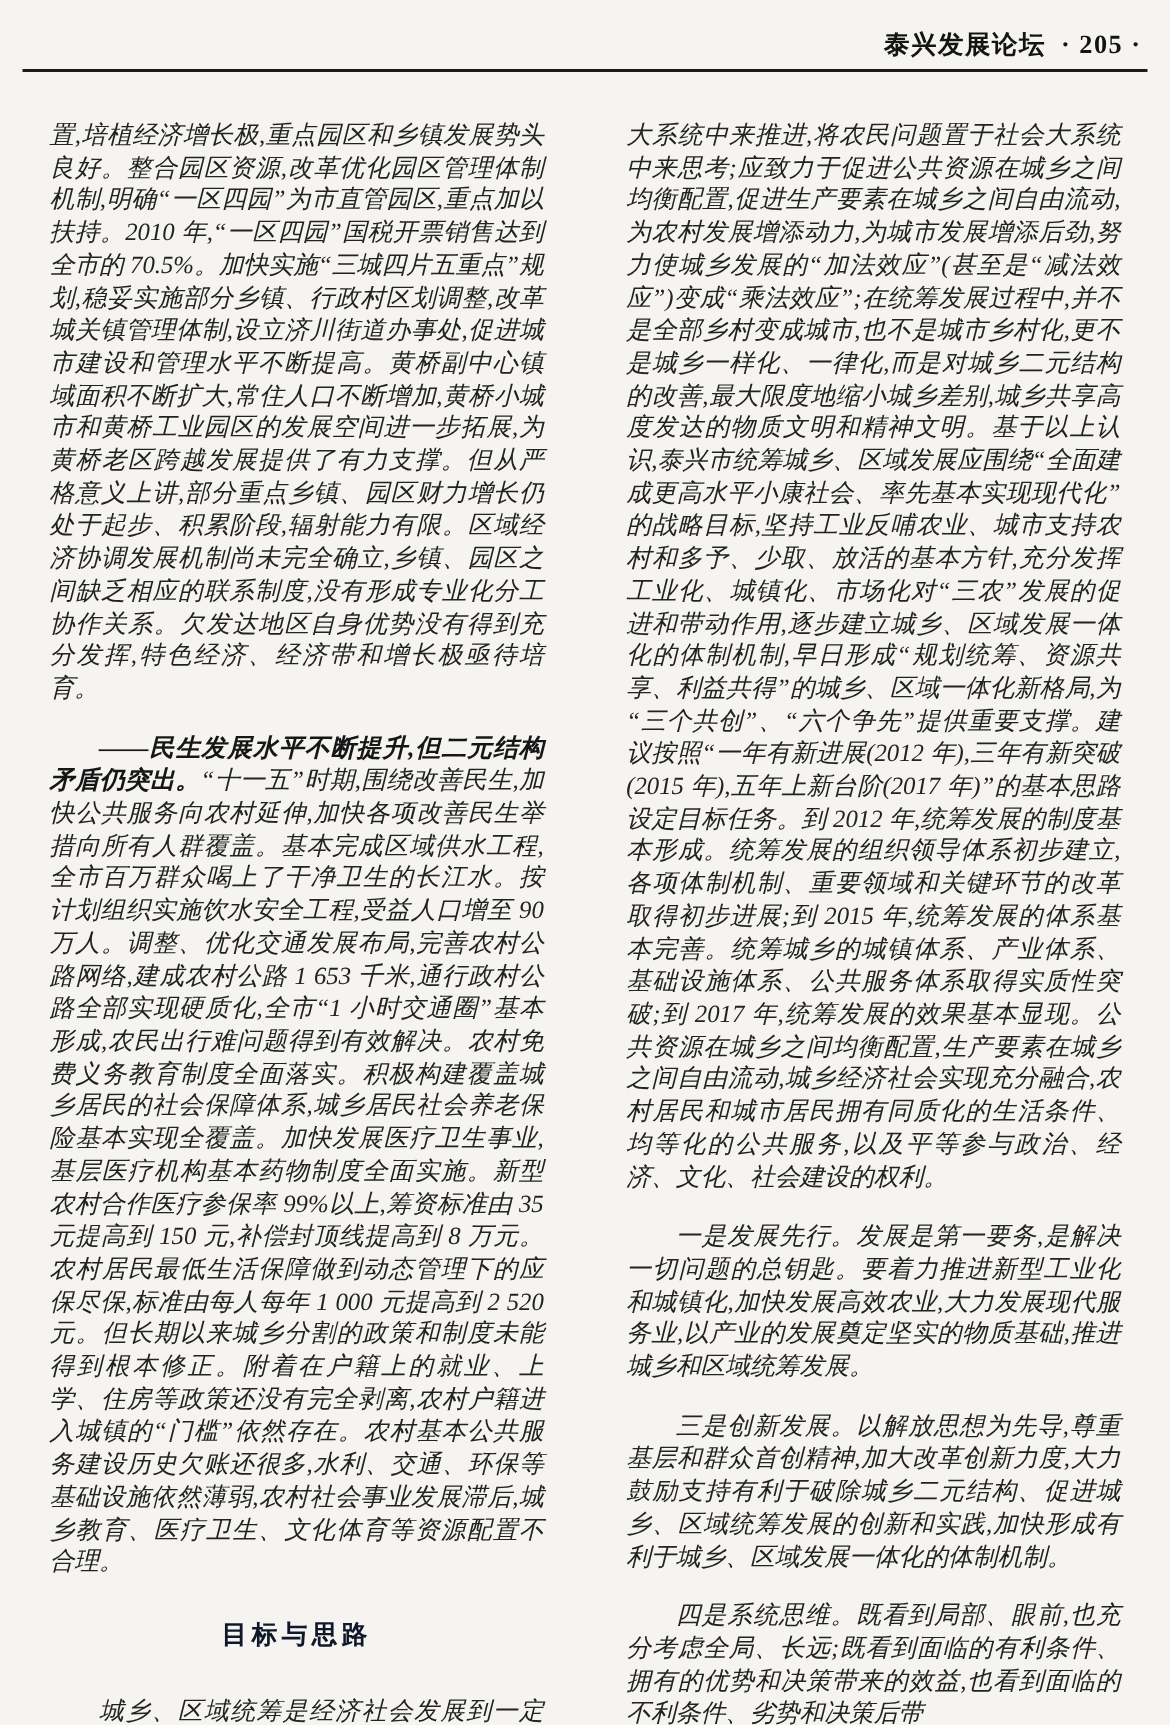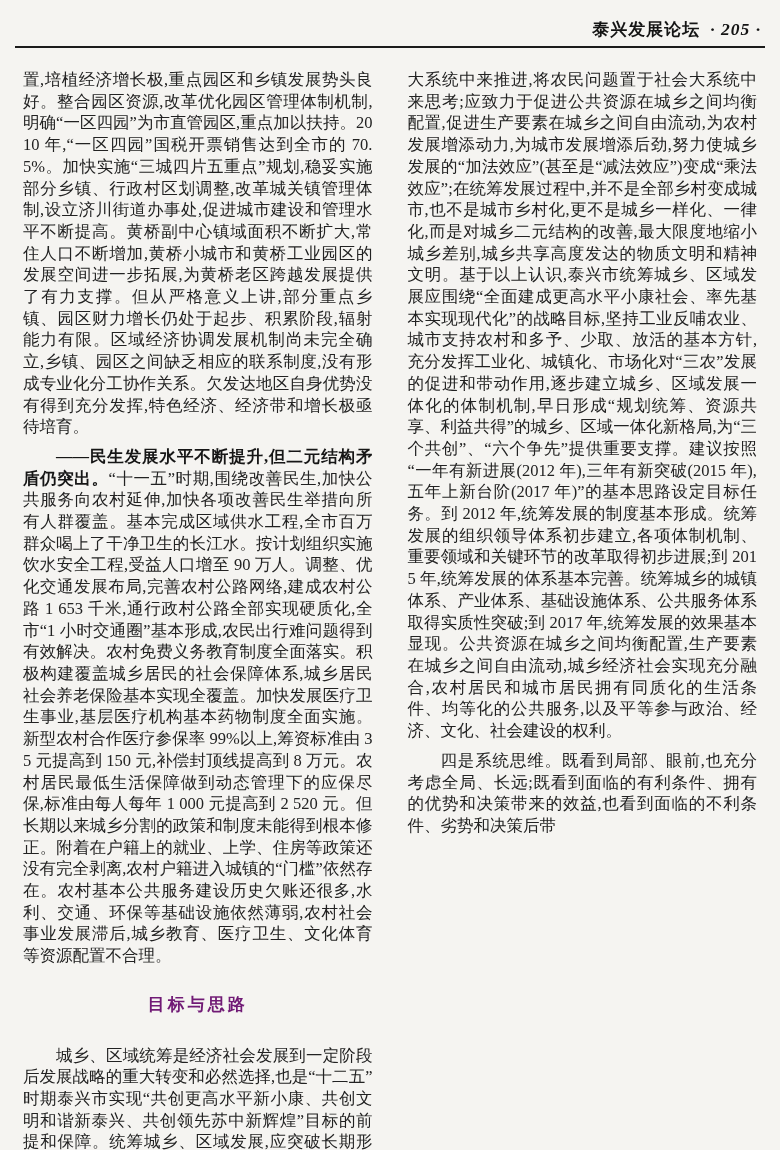--- a/index.html
+++ b/index.html
@@ -10,37 +10,37 @@
     padding:18px 15px 0 15px;
     font-family:"Liberation Serif","DejaVu Serif",serif;
     color:#1e1e1e;
   }
   .hdr{
     display:flex;justify-content:flex-end;align-items:baseline;
     font-family:"Liberation Sans","DejaVu Sans",sans-serif;
     font-weight:bold;font-size:17px;letter-spacing:1px;
     padding-right:4px;color:#141414;
   }
-  .hdr .pg{margin-left:10px;font-family:"Liberation Serif",serif;font-size:17.5px;font-style:italic;}
+  .hdr .pg{margin-left:10px;font-family:"Liberation Serif",serif;font-size:17.5px;}
   .rule{height:0;border-bottom:2.5px solid #1b1b1b;margin-top:5px;}
   .columns{display:flex;gap:19px;margin-top:13px;}
   .col{
     flex:1 1 0;min-width:0;
     font-size:16.5px;line-height:21.7px;
     text-align:justify;text-justify:inter-ideograph;
     word-break:break-all;
     color:#222;
   }
-  .col p{margin:8px;padding:0;}
+  .col p{margin:18px;padding:0;font-style:italic;}
   .col p.ind{text-indent:2em;}
   .lead{font-weight:bold;color:#161616;}
   h2.section{
     font-family:"Liberation Sans","DejaVu Sans",sans-serif;
     font-size:17px;font-weight:bold;text-align:center;
-    margin:27px 0 29px 0;letter-spacing:3px;color:#701a75;
+    margin:27px 0 29px 0;letter-spacing:3px;color:#0f172a;
   }
 </style>
 </head>
 <body>
 
 <div class="page">
 
   <div class="hdr">
     <span>泰兴发展论坛</span>
     <span class="pg">· 205 ·</span>
@@ -51,17 +51,19 @@
 
     <div class="col">
       <p><span>置,培植经济增长极,重点园区和乡镇发展势头良好。整合园区资源,改革优化园区管理体制机制,明确“一区四园”为市直管园区,重点加以扶持。2010 年,“一区四园”国税开票销售达到全市的 70.5%。加快实施“三城四片五重点”规划,稳妥实施部分乡镇、行政村区划调整,改革城关镇管理体制,设立济川街道办事处,促进城市建设和管理水平不断提高。黄桥副中心镇域面积不断扩大,常住人口不断增加,黄桥小城市和黄桥工业园区的发展空间进一步拓展,为黄桥老区跨越发展提供了有力支撑。但从严格意义上讲,部分重点乡镇、园区财力增长仍处于起步、积累阶段,辐射能力有限。区域经济协调发展机制尚未完全确立,乡镇、园区之间缺乏相应的联系制度,没有形成专业化分工协作关系。欠发达地区自身优势没有得到充分发挥,特色经济、经济带和增长极亟待培育。</span></p>
       <p class="ind"><span class="lead">——民生发展水平不断提升,但二元结构矛盾仍突出。</span><span>“十一五”时期,围绕改善民生,加快公共服务向农村延伸,加快各项改善民生举措向所有人群覆盖。基本完成区域供水工程,全市百万群众喝上了干净卫生的长江水。按计划组织实施饮水安全工程,受益人口增至 90 万人。调整、优化交通发展布局,完善农村公路网络,建成农村公路 1 653 千米,通行政村公路全部实现硬质化,全市“1 小时交通圈”基本形成,农民出行难问题得到有效解决。农村免费义务教育制度全面落实。积极构建覆盖城乡居民的社会保障体系,城乡居民社会养老保险基本实现全覆盖。加快发展医疗卫生事业,基层医疗机构基本药物制度全面实施。新型农村合作医疗参保率 99%以上,筹资标准由 35 元提高到 150 元,补偿封顶线提高到 8 万元。农村居民最低生活保障做到动态管理下的应保尽保,标准由每人每年 1 000 元提高到 2 520 元。但长期以来城乡分割的政策和制度未能得到根本修正。附着在户籍上的就业、上学、住房等政策还没有完全剥离,农村户籍进入城镇的“门槛”依然存在。农村基本公共服务建设历史欠账还很多,水利、交通、环保等基础设施依然薄弱,农村社会事业发展滞后,城乡教育、医疗卫生、文化体育等资源配置不合理。</span></p>
       <h2 class="section">目标与思路</h2>
       <p class="ind"><span>城乡、区域统筹是经济社会发展到一定阶段后发展战略的重大转变和必然选择,也是“十二五”时期泰兴市实现“共创更高水平新小康、共创文明和谐新泰兴、共创领先苏中新辉煌”目标的前提和保障。统筹城乡、区域发展,应突破长期形成的城乡二元体制的束缚,摆脱传统的就“三农”抓“三农”的固有思维,将农村建设置于城乡大系统中来谋划,将农业发展置于产业</span></p>
     </div>
 
     <div class="col">
       <p><span>大系统中来推进,将农民问题置于社会大系统中来思考;应致力于促进公共资源在城乡之间均衡配置,促进生产要素在城乡之间自由流动,为农村发展增添动力,为城市发展增添后劲,努力使城乡发展的“加法效应”(甚至是“减法效应”)变成“乘法效应”;在统筹发展过程中,并不是全部乡村变成城市,也不是城市乡村化,更不是城乡一样化、一律化,而是对城乡二元结构的改善,最大限度地缩小城乡差别,城乡共享高度发达的物质文明和精神文明。基于以上认识,泰兴市统筹城乡、区域发展应围绕“全面建成更高水平小康社会、率先基本实现现代化”的战略目标,坚持工业反哺农业、城市支持农村和多予、少取、放活的基本方针,充分发挥工业化、城镇化、市场化对“三农”发展的促进和带动作用,逐步建立城乡、区域发展一体化的体制机制,早日形成“规划统筹、资源共享、利益共得”的城乡、区域一体化新格局,为“三个共创”、“六个争先”提供重要支撑。建议按照“一年有新进展(2012 年),三年有新突破(2015 年),五年上新台阶(2017 年)”的基本思路设定目标任务。到 2012 年,统筹发展的制度基本形成。统筹发展的组织领导体系初步建立,各项体制机制、重要领域和关键环节的改革取得初步进展;到 2015 年,统筹发展的体系基本完善。统筹城乡的城镇体系、产业体系、基础设施体系、公共服务体系取得实质性突破;到 2017 年,统筹发展的效果基本显现。公共资源在城乡之间均衡配置,生产要素在城乡之间自由流动,城乡经济社会实现充分融合,农村居民和城市居民拥有同质化的生活条件、均等化的公共服务,以及平等参与政治、经济、文化、社会建设的权利。</span></p>
+      <p class="ind"><span>一是发展先行。发展是第一要务,是解决一切问题的总钥匙。要着力推进新型工业化和城镇化,加快发展高效农业,大力发展现代服务业,以产业的发展奠定坚实的物质基础,推进城乡和区域统筹发展。</span></p>
+      <p class="ind"><span>三是创新发展。以解放思想为先导,尊重基层和群众首创精神,加大改革创新力度,大力鼓励支持有利于破除城乡二元结构、促进城乡、区域统筹发展的创新和实践,加快形成有利于城乡、区域发展一体化的体制机制。</span></p>
       <p class="ind"><span>四是系统思维。既看到局部、眼前,也充分考虑全局、长远;既看到面临的有利条件、拥有的优势和决策带来的效益,也看到面临的不利条件、劣势和决策后带</span></p>
     </div>
 
   </div>
 </div>
 
 </body></html>

